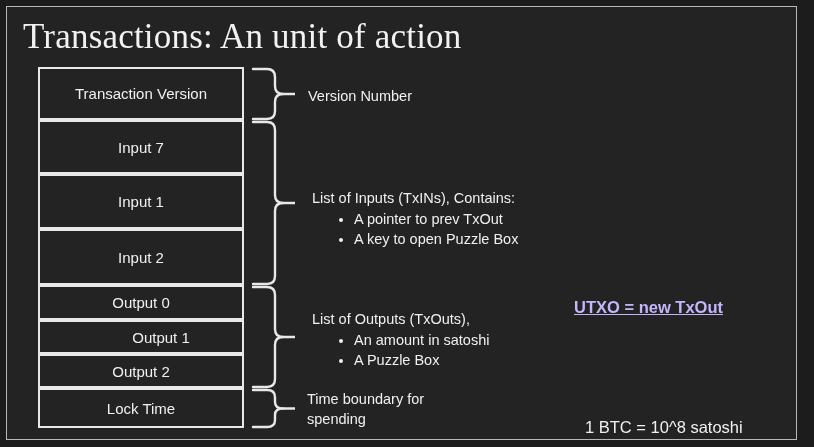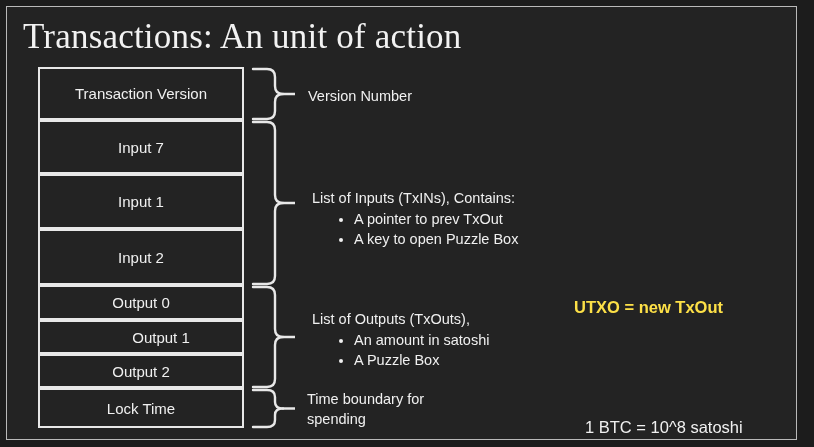--- a/index.html
+++ b/index.html
@@ -63,23 +63,24 @@
   .note ul {
     margin: 0;
     padding-left: 42px;
     list-style: disc;
   }
   .note li { margin: 0; }
   .note .head { margin-bottom: 1px; }
 
   .emph {
     position: absolute;
-    color: #fde047;
+    color: #c4b5fd;
     font-size: 16.5px;
     font-weight: bold;
+    text-decoration: underline;
     white-space: nowrap;
   }
   .plain {
     position: absolute;
     color: #f0f0f0;
     font-size: 16.5px;
     white-space: nowrap;
   }
 
   .brace { position: absolute; }

